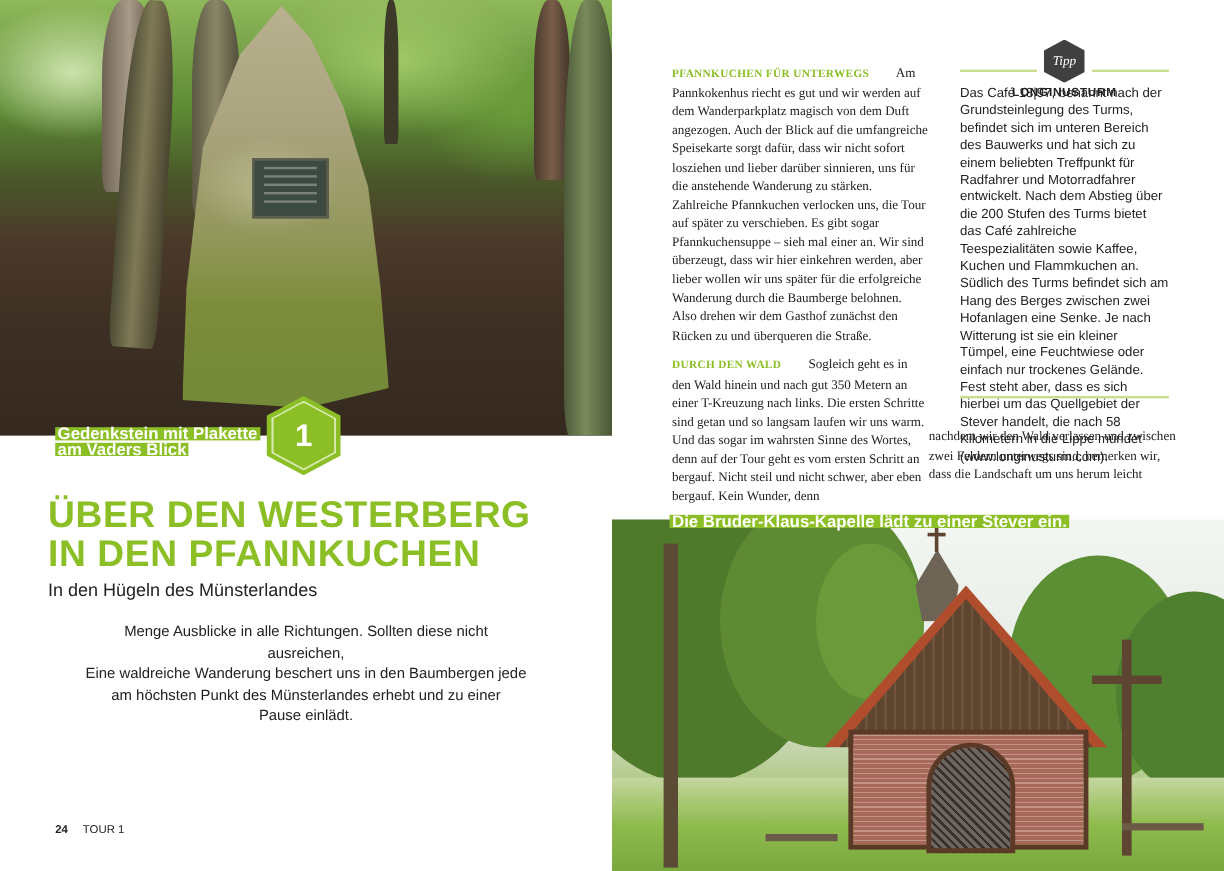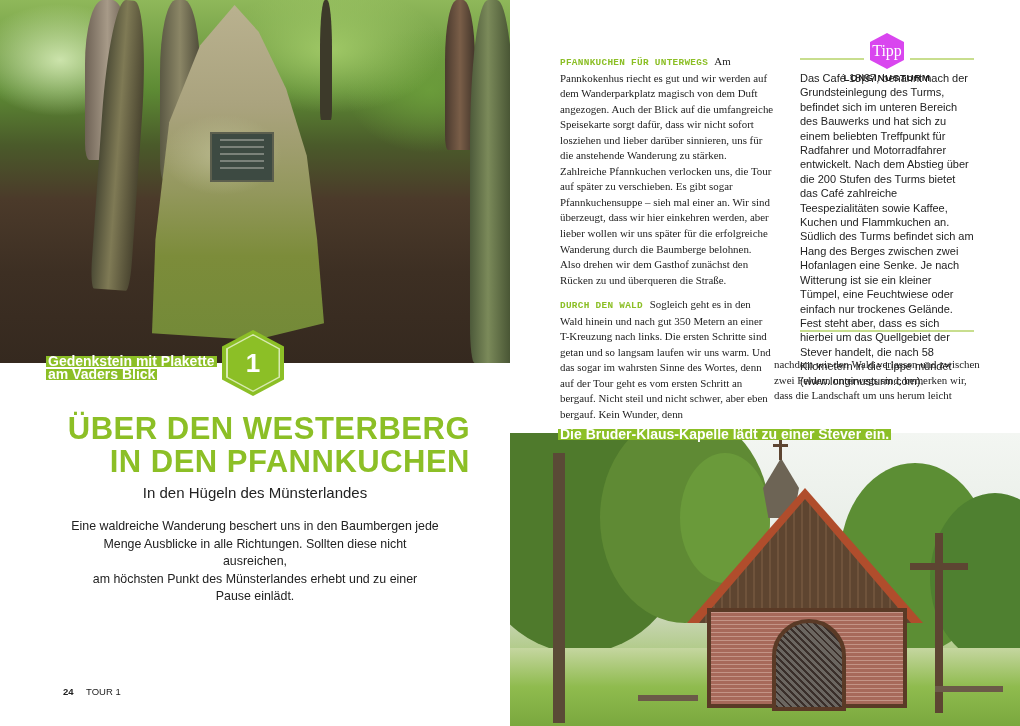--- a/index.html
+++ b/index.html
@@ -57,48 +57,48 @@
   }
   .hex-core {
     position: absolute; left: 5.5px; top: 5.5px; width: 51px; height: 55px;
     clip-path: polygon(50% 0, 100% 25%, 100% 75%, 50% 100%, 0 75%, 0 25%);
     background: #8cbf26; color: #fff; font-weight: bold; font-size: 26px;
     display: flex; align-items: center; justify-content: center;
   }
 
   
   .title {
-    position: absolute; left: 40px; top: 412px; width: 430px; text-align: right;
+    position: absolute; left: 40px; top: 412px; width: 430px; text-align: left;
     color: #8cbf26; font-weight: bold; font-size: 31px; line-height: 33px; letter-spacing: 0.5px;
   }
   .subtitle {
-    position: absolute; left: 40px; top: 484px; width: 430px; text-align: center;
+    position: absolute; left: 40px; top: 484px; width: 430px; text-align: left;
     font-size: 15px; color: #222;
   }
   .intro {
     position: absolute; left: 70px; top: 518px; width: 370px; text-align: center;
     font-size: 12.4px; line-height: 17.5px; color: #222;
   }
-  .folio { position: absolute; left: 46px; top: 686px; font-size: 9.5px; color: #222; margin-left: 17px; }
+  .folio { position: absolute; left: 46px; top: 686px; font-size: 9.5px; color: #222; }
   .folio b { margin-right: 10px; }
 
   
   .col {
     position: absolute; font-family: "Liberation Serif", serif; font-size: 10.9px; line-height: 15.55px; color: #222;
   }
   .col p { margin-bottom: 9px; }
-  .lead { font-family: Liberation Mono, monospace; font-weight: bold; color: #8cbf26; font-size: 9.4px; letter-spacing: 0.3px; margin-right: 4px; }
+  .lead { font-family: Liberation Serif, serif; font-weight: bold; color: #8cbf26; font-size: 9.4px; letter-spacing: 0.3px; margin-right: 20px; }
 
   .tip-box { position: absolute; left: 290px; top: 33px; width: 174px; }
   .tip-rule { position: absolute; height: 2px; background: #c8de8e; }
   .tip-hex {
     position: absolute; left: 70px; top: 0; width: 34px; height: 36px;
     clip-path: polygon(50% 0, 100% 25%, 100% 75%, 50% 100%, 0 75%, 0 25%);
-    background: #d946ef; color: #fff; font-family: "Liberation Serif", serif; 
-    font-size: 16px; display: flex; align-items: center; justify-content: center;
+    background: #404040; color: #fff; font-family: "Liberation Serif", serif; font-style: italic;
+    font-size: 11px; display: flex; align-items: center; justify-content: center;
   }
   .tip-title { position: absolute; left: 0; top: 39px; width: 174px; text-align: center; font-weight: bold; font-size: 9.8px; letter-spacing: 0.6px; color: #222; }
   .tip-text { position: absolute; left: 0; top: 38px; width: 174px; font-size: 11px; line-height: 14.4px; color: #222; }
 
   
   .photo-chapel {
     position: absolute; left: 0; top: 433px; width: 510px; height: 293px; overflow: hidden;
     background: linear-gradient(180deg, #f3f6f2 0%, #e9eee8 35%, #cfd9c0 60%, #a9c77a 78%, #8db754 100%);
   }
   .tree { position: absolute; border-radius: 50%; }
@@ -156,22 +156,22 @@
     <div class="hex-core">1</div>
   </div>
 
   <h1 class="title">
     <div>ÜBER DEN WESTERBERG</div>
     <div>IN DEN PFANNKUCHEN</div>
   </h1>
   <div class="subtitle">In den Hügeln des Münsterlandes</div>
 
   <div class="intro">
+    <div>Menge Ausblicke in alle Richtungen. Sollten diese nicht ausreichen,</div>
     <div>Eine waldreiche Wanderung beschert uns in den Baumbergen jede</div>
-    <div>Menge Ausblicke in alle Richtungen. Sollten diese nicht ausreichen,</div>
     <div>am höchsten Punkt des Münsterlandes erhebt und zu einer</div>
     <div>Pause einlädt.</div>
   </div>
 
   <div class="folio">
     <b>24</b>
     <span>TOUR 1</span>
   </div>
 </div>
 

